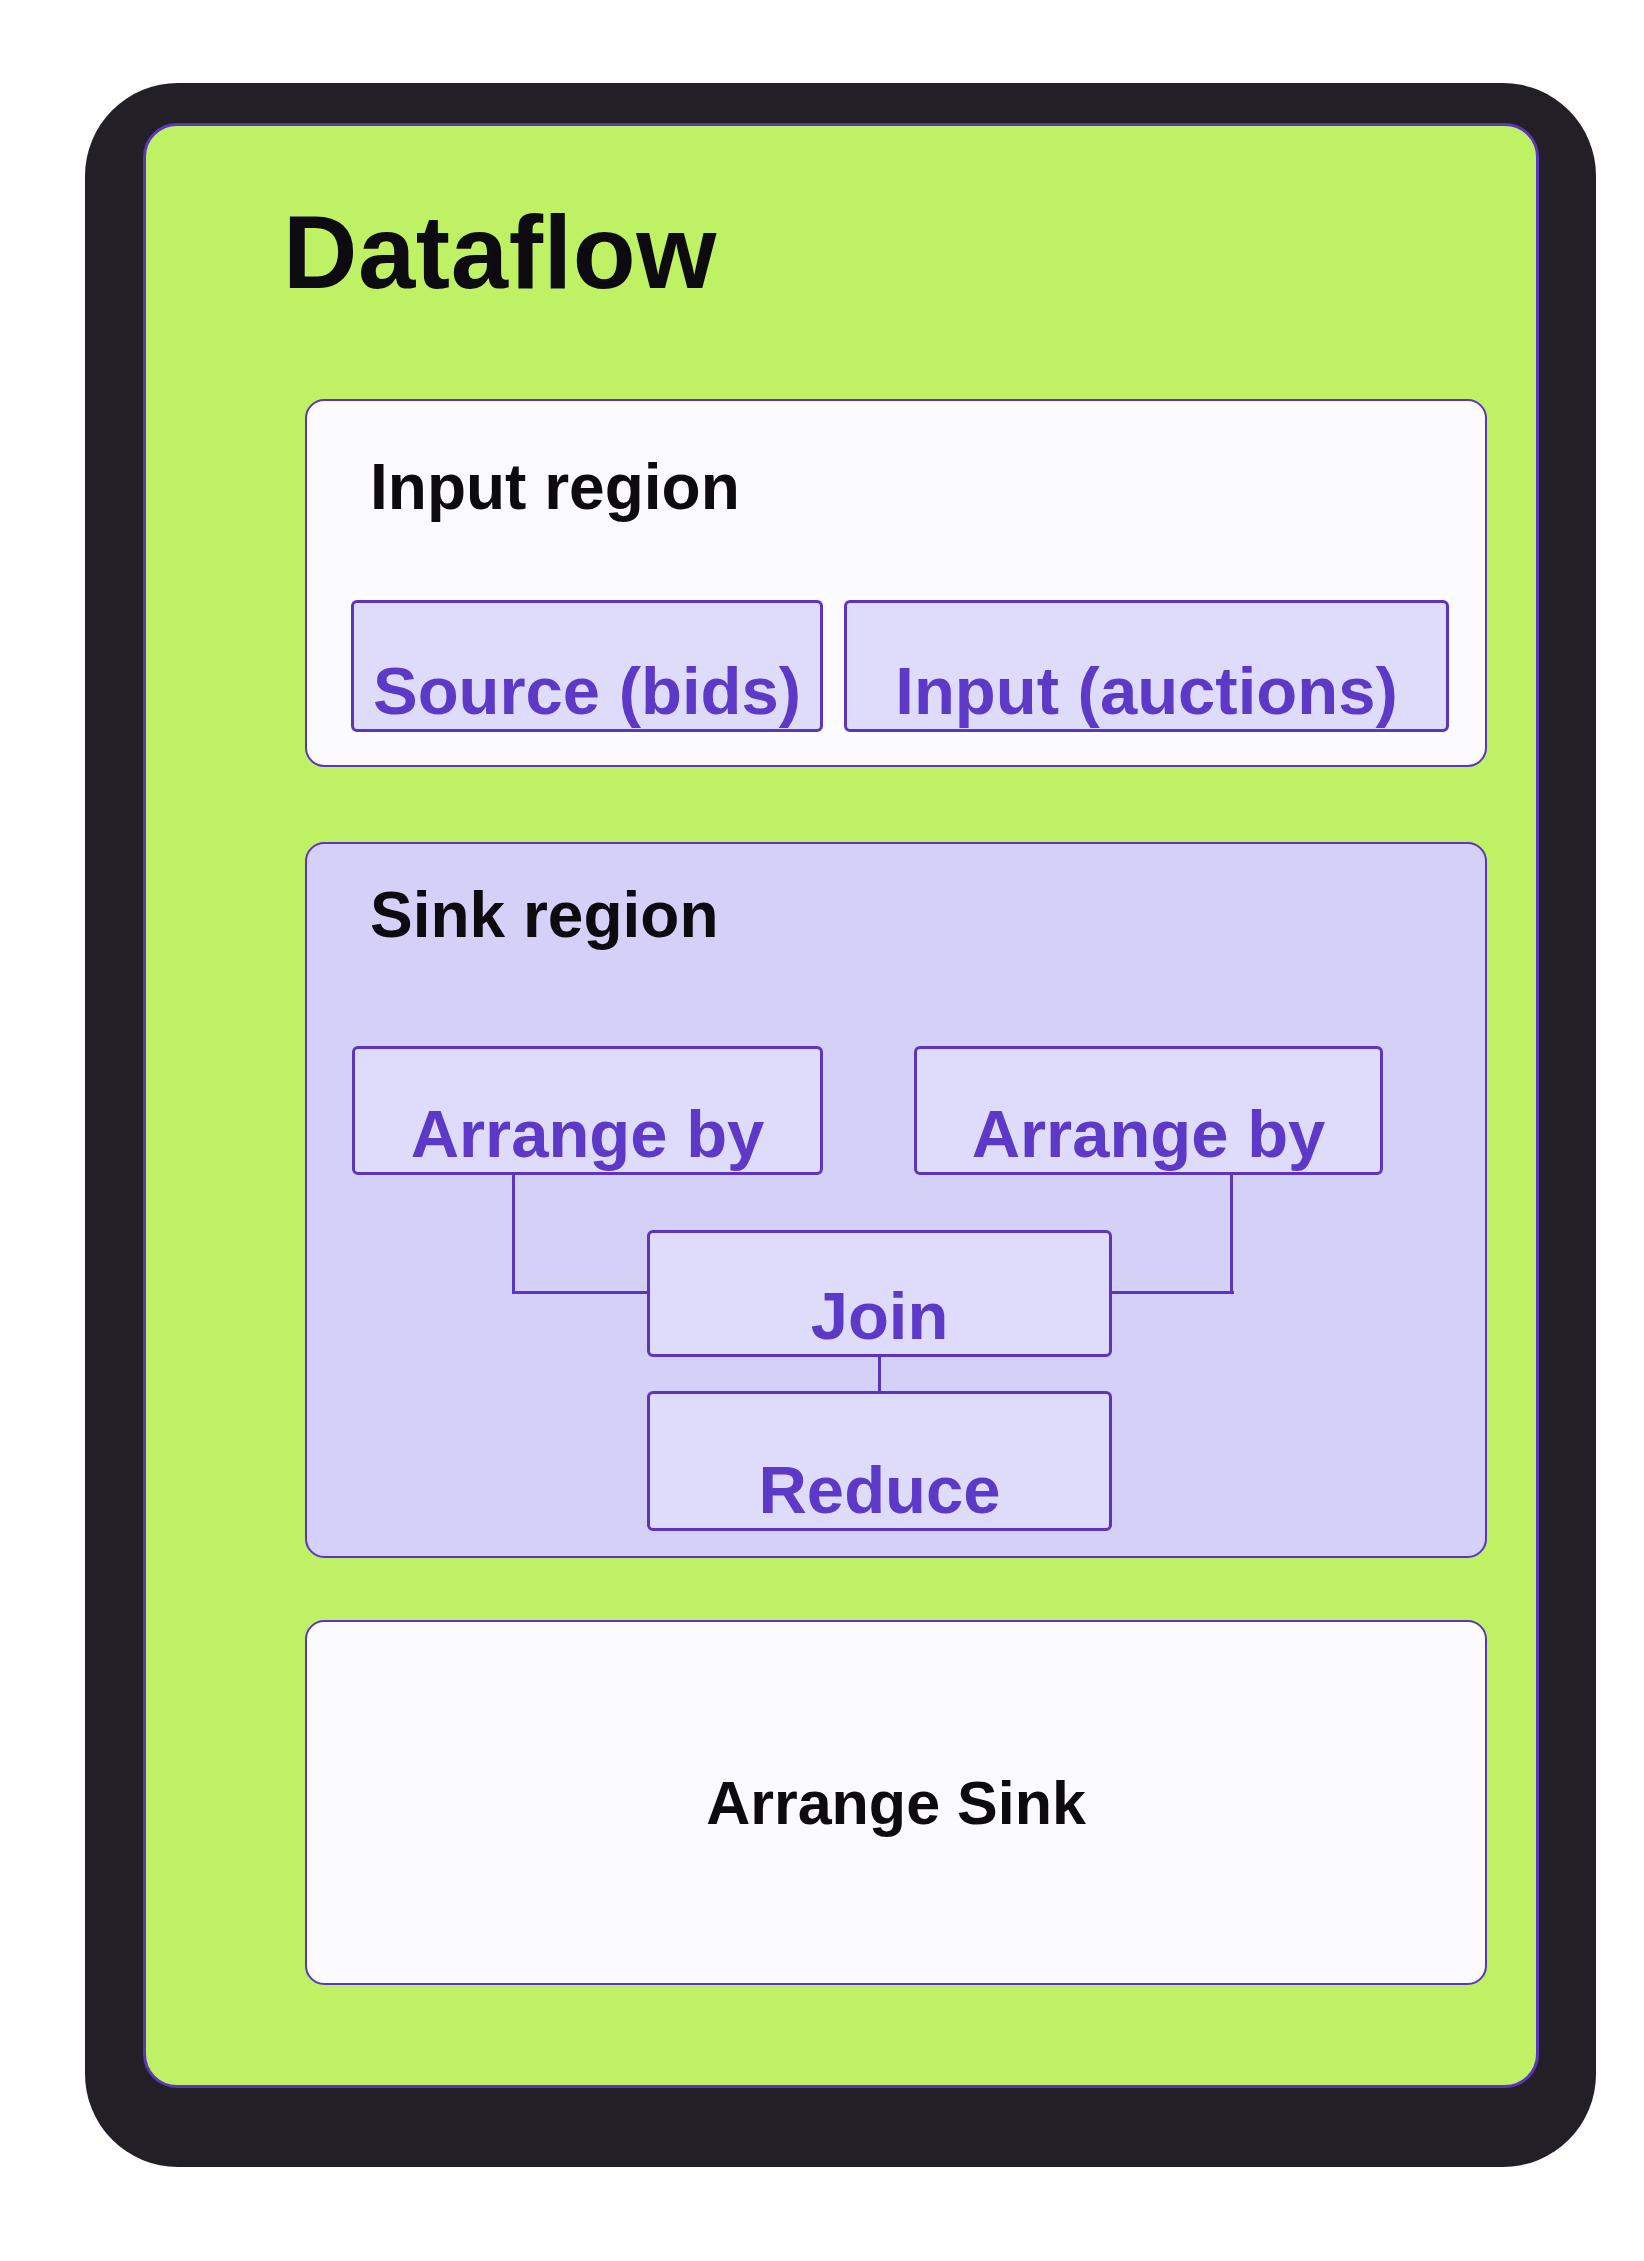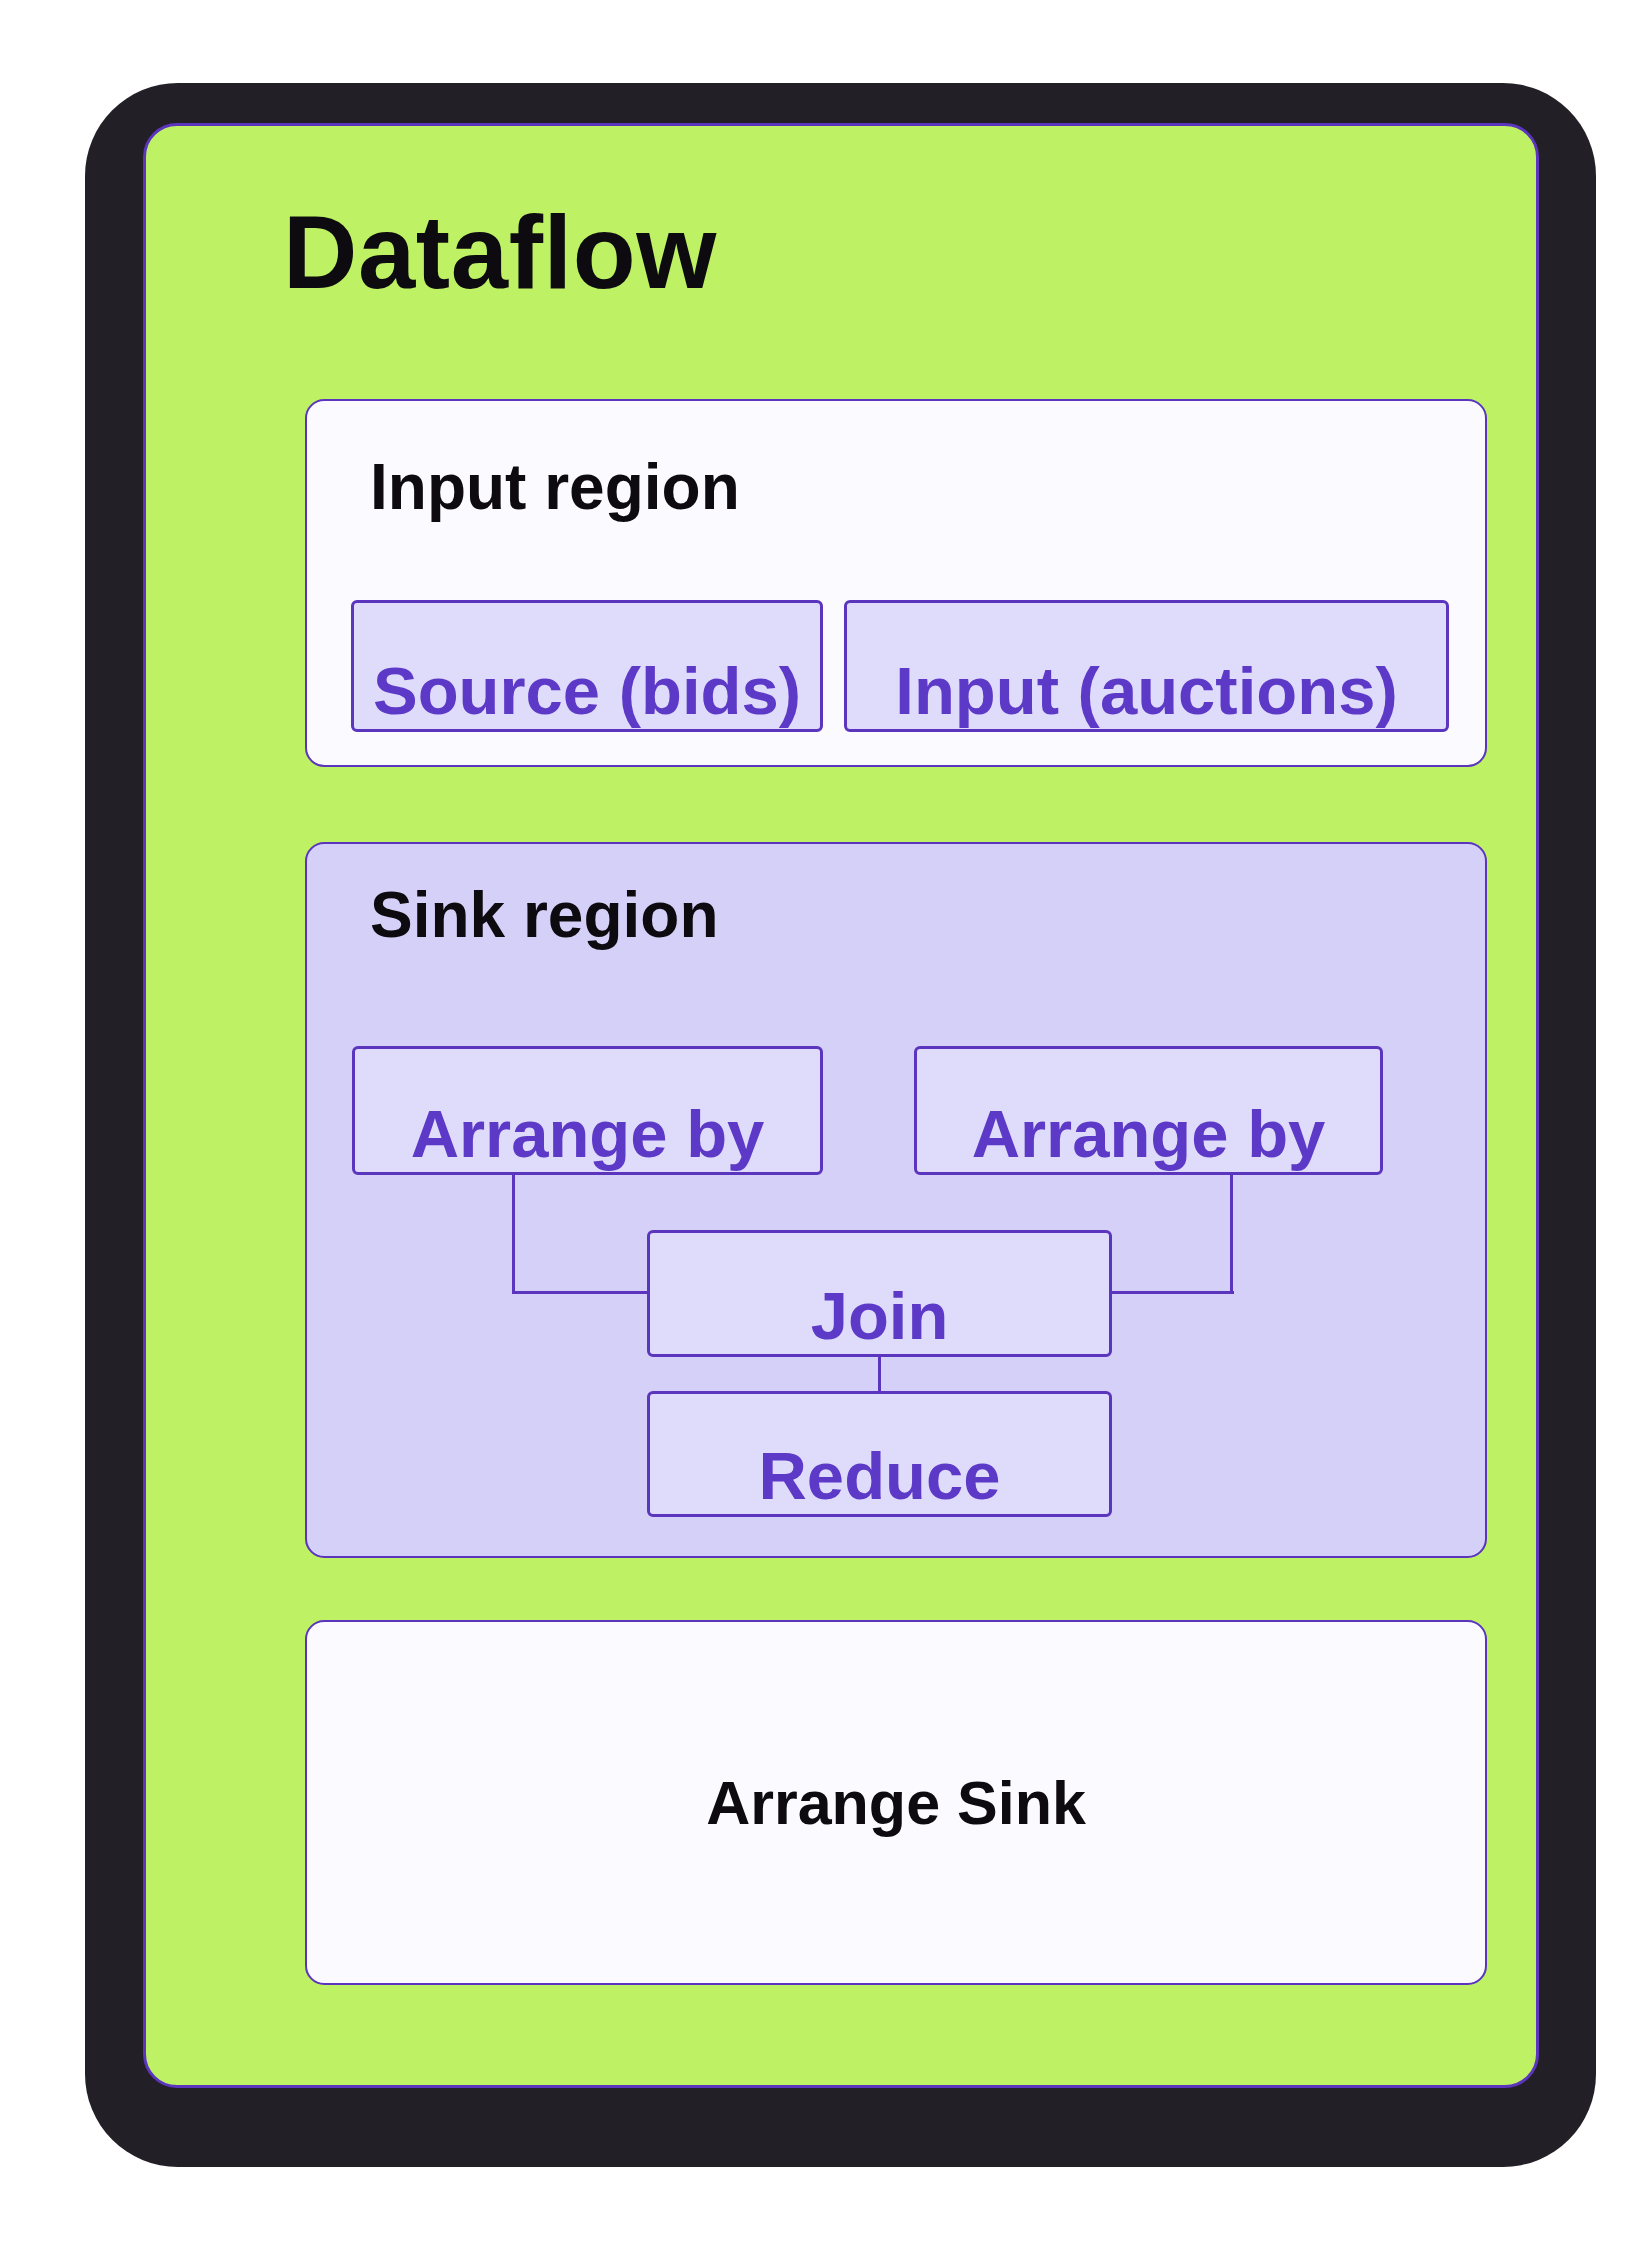--- a/index.html
+++ b/index.html
@@ -80,21 +80,21 @@
 
   #input-title { left: 63px; top: 54px; }
   #build-title { left: 63px; top: 39px; }
 
   #node-bids     { left: 44px;  top: 199px; width: 472px; height: 132px; }
   #node-auctions { left: 537px; top: 199px; width: 605px; height: 132px; }
 
   #node-arrange-left  { left: 45px;  top: 202px; width: 471px; height: 129px; }
   #node-arrange-right { left: 607px; top: 202px; width: 469px; height: 129px; }
   #node-join   { left: 340px; top: 386px; width: 465px; height: 127px; }
-  #node-reduce { left: 340px; top: 547px; width: 465px; height: 126px; }
+  #node-reduce { left: 340px; top: 547px; width: 465px; height: 140px; }
 
   #conn-left-v  { left: 205px;  top: 331px; width: 3.2px;   height: 119px; }
   #conn-left-h  { left: 205px;  top: 447px; width: 137px; height: 3.2px; }
   #conn-right-v { left: 923px; top: 331px; width: 3.2px;   height: 119px; }
   #conn-right-h { left: 804px; top: 447px; width: 123px; height: 3.2px; }
   #conn-mid-v   { left: 571px;  top: 513px; width: 3.2px;   height: 36px; }
 
   .sink-label {
     font-size: 61px;
     font-weight: 600;

